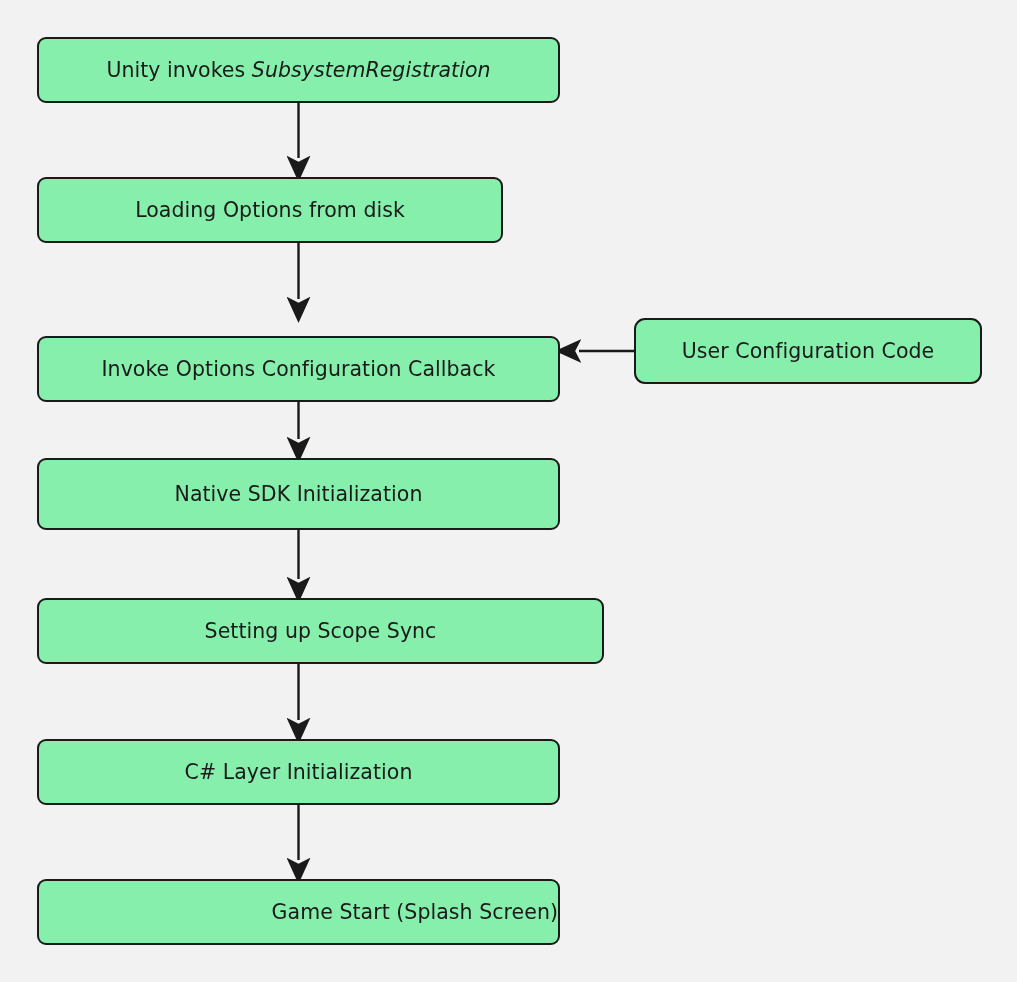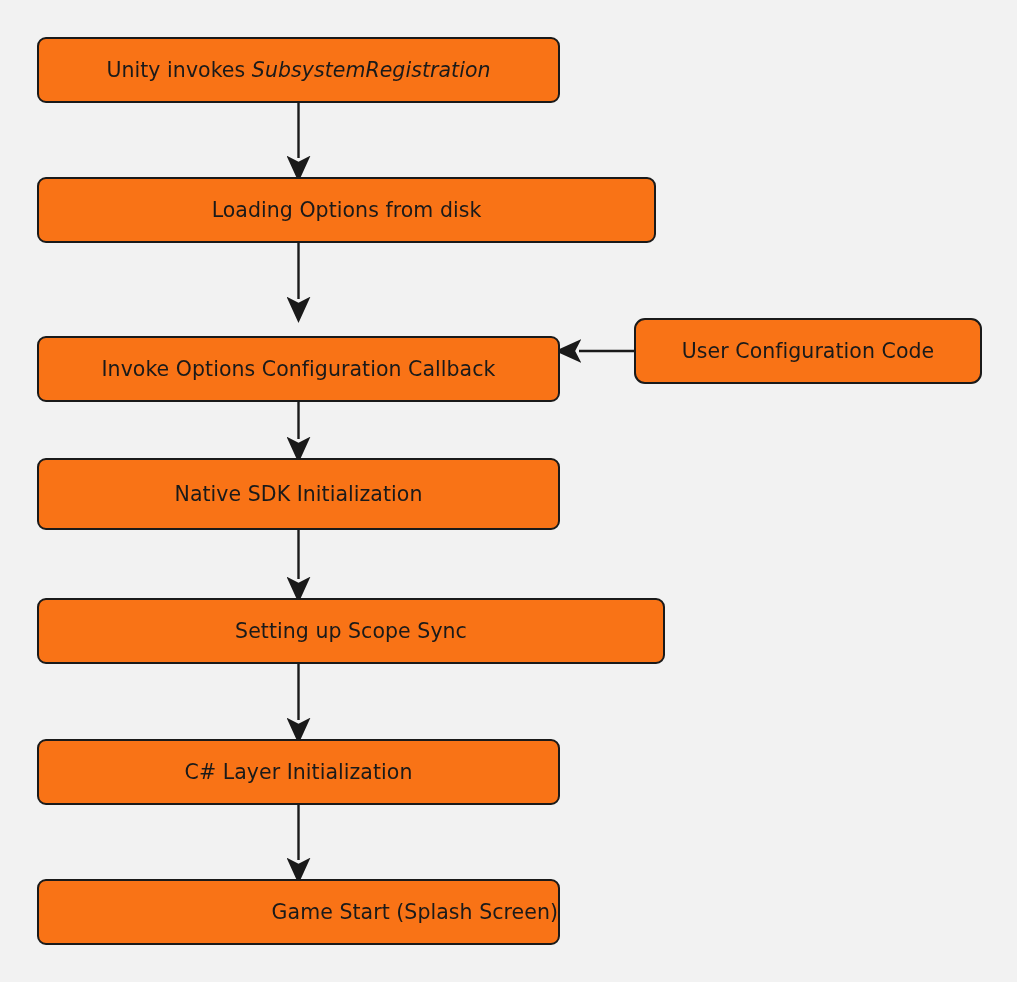--- a/index.html
+++ b/index.html
@@ -23,21 +23,21 @@
     position: absolute;
     left: 0;
     top: 0;
     width: 1017px;
     height: 982px;
     pointer-events: none;
   }
   .node {
     position: absolute;
     box-sizing: border-box;
-    background: #f97316;
+    background: #86efac;
     border: 2px solid #1a1a1a;
     border-radius: 9px;
     display: flex;
     align-items: center;
     justify-content: center;
     text-align: center;
   }
   .node-label {
     font-size: 20.5px;
     line-height: 1.2;
@@ -83,33 +83,33 @@
 
     <g>
       <line x1="634" y1="351" x2="579" y2="351" stroke="#1a1a1a" stroke-width="2.4" marker-end="url(#arrow-down)"></line>
     </g>
   </svg>
 
   <div class="node" style="left:37px; top:37px; width:523px; height:66px;">
     <span class="node-label"><span>Unity invokes </span><span class="em">SubsystemRegistration</span></span>
   </div>
 
-  <div class="node" style="left:37px; top:177px; width:619px; height:66px;">
+  <div class="node" style="left:37px; top:177px; width:466px; height:66px;">
     <span class="node-label">Loading Options from disk</span>
   </div>
 
   <div class="node" style="left:37px; top:336px; width:523px; height:66px;">
     <span class="node-label">Invoke Options Configuration Callback</span>
   </div>
 
   <div class="node" style="left:37px; top:458px; width:523px; height:72px;">
     <span class="node-label">Native SDK Initialization</span>
   </div>
 
-  <div class="node" style="left:37px; top:598px; width:628px; height:66px;">
+  <div class="node" style="left:37px; top:598px; width:567px; height:66px;">
     <span class="node-label">Setting up Scope Sync</span>
   </div>
 
   <div class="node" style="left:37px; top:739px; width:523px; height:66px;">
     <span class="node-label">C# Layer Initialization</span>
   </div>
 
   <div class="node" style="left:37px; top:879px; width:523px; height:66px;justify-content:flex-end;">
     <span class="node-label">Game Start (Splash Screen)</span>
   </div>

